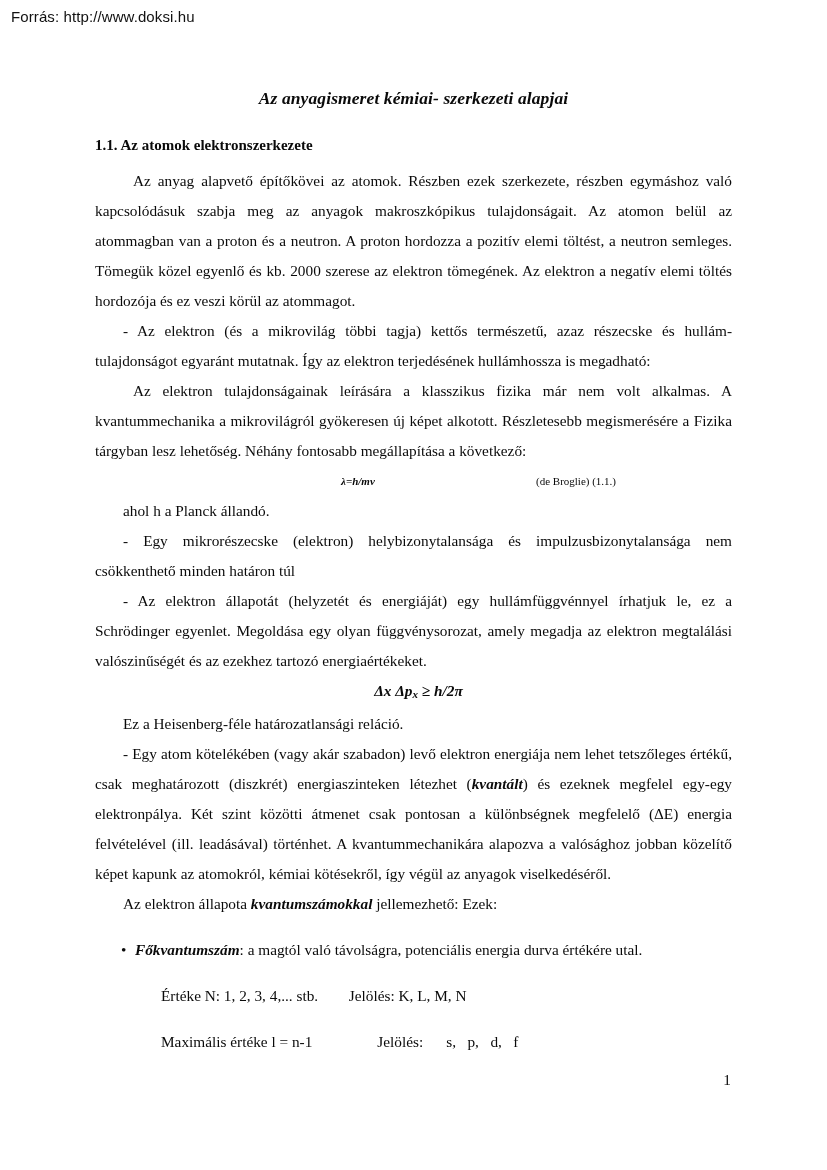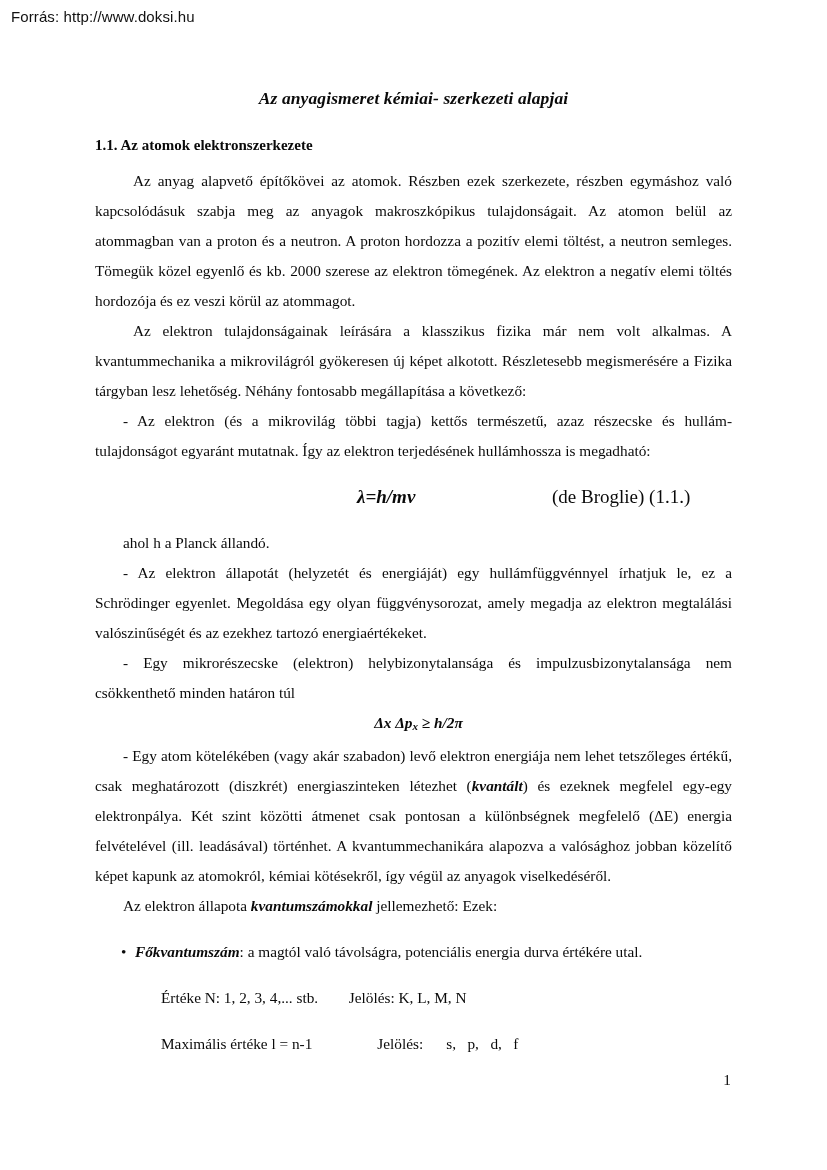--- a/index.html
+++ b/index.html
@@ -60,23 +60,23 @@
     hyphens: manual;
   }
   p.body.noindent {
     text-indent: 0;
   }
   p.body.dash {
     text-indent: 28px;
   }
   .formula-row {
     display: block;
-    font-size: 19px;
+    font-size: 11px;
     line-height: 30px;
-    margin: 16px;
+    margin: 0;
     position: relative;
     height: 30px;
   }
   .formula-main {
     position: absolute;
     left: 246px;
     font-weight: bold;
     font-style: italic;
     white-space: nowrap;
   }
@@ -140,37 +140,38 @@
   <div class="source-header">Forrás: http://www.doksi.hu</div>
 
   <div class="content">
 
     <div class="doc-title">Az anyagismeret kémiai- szerkezeti alapjai</div>
 
     <span class="section-heading">1.1. Az atomok elektronszerkezete</span>
 
     <p class="body">Az anyag alapvető építőkövei az atomok. Részben ezek szerkezete, részben egymáshoz való kapcsolódásuk szabja meg az anyagok makroszkópikus tulajdonságait. Az atomon belül az atommagban van a proton és a neutron. A proton hordozza a pozitív elemi töltést, a neutron semleges. Tömegük közel egyenlő és kb. 2000 szerese az elektron tömegének. Az elektron a negatív elemi töltés hordozója és ez veszi körül az atommagot.</p>
 
+    <p class="body dash">- Az elektron (és a mikrovilág többi tagja) kettős természetű, azaz részecske és hullám-tulajdonságot egyaránt mutatnak. Így az elektron terjedésének hullámhossza is megadható:</p>
+
     <p class="body">Az elektron tulajdonságainak leírására a klasszikus fizika már nem volt alkalmas. A kvantummechanika a mikrovilágról gyökeresen új képet alkotott. Részletesebb megismerésére a Fizika tárgyban lesz lehetőség. Néhány fontosabb megállapítása a következő:</p>
-
-    <p class="body dash">- Az elektron (és a mikrovilág többi tagja) kettős természetű, azaz részecske és hullám-tulajdonságot egyaránt mutatnak. Így az elektron terjedésének hullámhossza is megadható:</p>
 
     <div class="formula-row">
       <span class="formula-main">λ=h/mv</span>
       <span class="formula-ref">(de Broglie) (1.1.)</span>
     </div>
 
     <p class="body noindent" style="text-indent:28px;">ahol h a Planck állandó.</p>
 
+    <p class="body dash">- Egy mikrorészecske (elektron) helybizonytalansága és impulzusbizonytalansága nem csökkenthető minden határon túl</p>
+
     <p class="body dash">- Az elektron állapotát (helyzetét és energiáját) egy hullámfüggvénnyel írhatjuk le, ez a Schrödinger egyenlet. Megoldása egy olyan függvénysorozat, amely megadja az elektron megtalálási valószinűségét és az ezekhez tartozó energiaértékeket.</p>
-
-    <p class="body dash">- Egy mikrorészecske (elektron) helybizonytalansága és impulzusbizonytalansága nem csökkenthető minden határon túl</p>
 
     <div class="formula-center"><span>Δx Δp</span><sub>x</sub><span> ≥ h/2π</span></div>
 
+    <p class="body" style="text-indent:28px;">Ez a Heisenberg-féle határozatlansági reláció.</p>
 
     <p class="body dash"><span>- Egy atom kötelékében (vagy akár szabadon) levő elektron energiája nem lehet tetszőleges értékű, csak meghatározott (diszkrét) energiaszinteken létezhet (</span><b class="bi">kvantált</b><span>) és ezeknek megfelel egy-egy elektronpálya. Két szint közötti átmenet csak pontosan a különbségnek megfelelő (ΔE) energia felvételével (ill. leadásával) történhet. A kvantummechanikára alapozva a valósághoz jobban közelítő képet kapunk az atomokról, kémiai kötésekről, így végül az anyagok viselkedéséről.</span></p>
 
     <p class="body" style="text-indent:28px;"><span>Az elektron állapota </span><b class="bi">kvantumszámokkal</b><span> jellemezhető: Ezek:</span></p>
 
     <p class="bullet-line"><span class="bullet-dot">•</span><b class="bi">Főkvantumszám</b><span>: a magtól való távolságra, potenciális energia durva értékére utal.</span></p>
 
     <p class="sub-line">Értéke N: 1, 2, 3, 4,... stb.        Jelölés: K, L, M, N</p>
 
 

